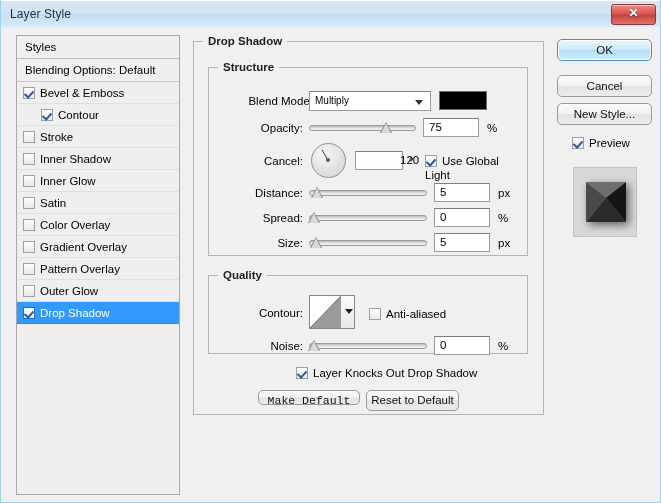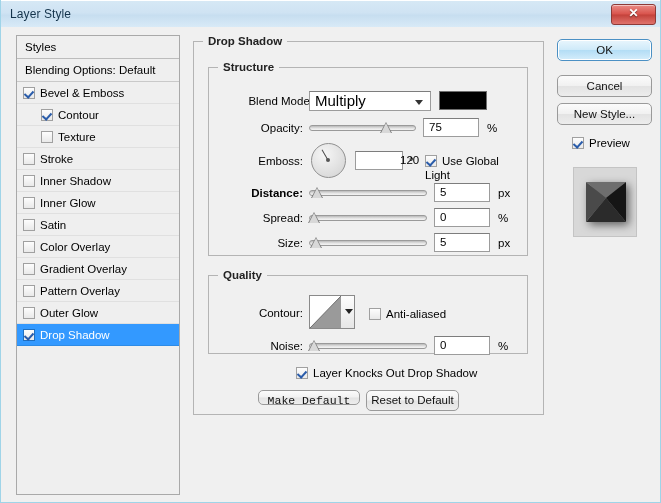--- a/index.html
+++ b/index.html
@@ -122,21 +122,21 @@
     box-sizing:border-box;
     padding-left:5px;
     font-size:11.5px;
     cursor:text;
   }
 
   select.combo,.combo{
     position:absolute;height:20px;
     border:1px solid #9c9c9c;border-top-color:#7d7d7d;
     background:#fff;box-sizing:border-box;
-    font-size:15px;line-height:18px;padding-left:5px;
+    font-size:10px;line-height:18px;padding-left:5px;
     cursor:pointer;
   }
   .combo .arrow{
     position:absolute;right:7px;top:8px;
     width:0;height:0;border-left:4px solid transparent;border-right:4px solid transparent;
     border-top:5px solid #333;
   }
 
   .swatch{
     position:absolute;height:19px;width:48px;
@@ -246,21 +246,20 @@
   </div>
 
   <div id="dialog-body">
 
     <div id="styles-panel">
       <div class="list-head">Styles</div>
       <div class="list-head second">Blending Options: Default</div>
       <div id="effects-list">
           <div class="fx-row"><span class="cbox checked"></span><span class="fx-label">Bevel &amp; Emboss</span></div>
           <div class="fx-row indent"><span class="cbox checked"></span><span class="fx-label">Contour</span></div>
-          <div class="fx-row indent"><span class="cbox"></span><span class="fx-label">Texture</span></div>
           <div class="fx-row"><span class="cbox"></span><span class="fx-label">Stroke</span></div>
           <div class="fx-row"><span class="cbox"></span><span class="fx-label">Inner Shadow</span></div>
           <div class="fx-row"><span class="cbox"></span><span class="fx-label">Inner Glow</span></div>
           <div class="fx-row"><span class="cbox"></span><span class="fx-label">Satin</span></div>
           <div class="fx-row"><span class="cbox"></span><span class="fx-label">Color Overlay</span></div>
           <div class="fx-row"><span class="cbox"></span><span class="fx-label">Gradient Overlay</span></div>
           <div class="fx-row"><span class="cbox"></span><span class="fx-label">Pattern Overlay</span></div>
           <div class="fx-row"><span class="cbox"></span><span class="fx-label">Outer Glow</span></div>
           <div class="fx-row selected"><span class="cbox checked"></span><span class="fx-label">Drop Shadow</span></div>
         </div>
@@ -280,32 +279,32 @@
         <div class="swatch" style="left:230px;top:18px;"></div>
 
         <div class="lbl" style="left:6px;top:45px;width:88px;">Opacity:</div>
         <div class="slider" id="sl-opacity" style="left:100px;top:47px;width:107px;">
           <div class="track"></div>
           <div class="thumb" style="left: 72px;"></div>
         </div>
         <div class="numfield" style="left:214px;top:45px;width:56px;">75</div>
         <div class="unit" style="left:278px;top:45px;">%</div>
 
-        <div class="lbl" style="left:6px;top:78px;width:88px;">Emboss:</div>
+        <div class="lbl" style="left:6px;top:78px;width:88px;">Cancel:</div>
         <div id="dial" style="left:102px;top:70px;">
           <div class="needle" style="transform: rotate(-30deg);"></div>
           <div class="hub"></div>
         </div>
         <div class="numfield" style="left:146px;top:78px;width:48px;padding-left:44px;">120</div>
         <div class="unit" style="left:200px;top:78px;">°</div>
         <div class="chkline" style="left:216px;top:81px;">
           <span class="cbox checked"></span><span>Use Global Light</span>
         </div>
 
-        <div class="lbl" style="left:6px;top:110px;width:88px;font-weight:bold;">Distance:</div>
+        <div class="lbl" style="left:6px;top:110px;width:88px;">Distance:</div>
         <div class="slider" id="sl-distance" style="left:100px;top:112px;width:118px;">
           <div class="track"></div>
           <div class="thumb" style="left: 3.21px;"></div>
         </div>
         <div class="numfield" style="left:225px;top:110px;width:56px;">5</div>
         <div class="unit" style="left:289px;top:110px;">px</div>
 
         <div class="lbl" style="left:6px;top:135px;width:88px;">Spread:</div>
         <div class="slider" id="sl-spread" style="left:100px;top:137px;width:118px;">
           <div class="track"></div>

